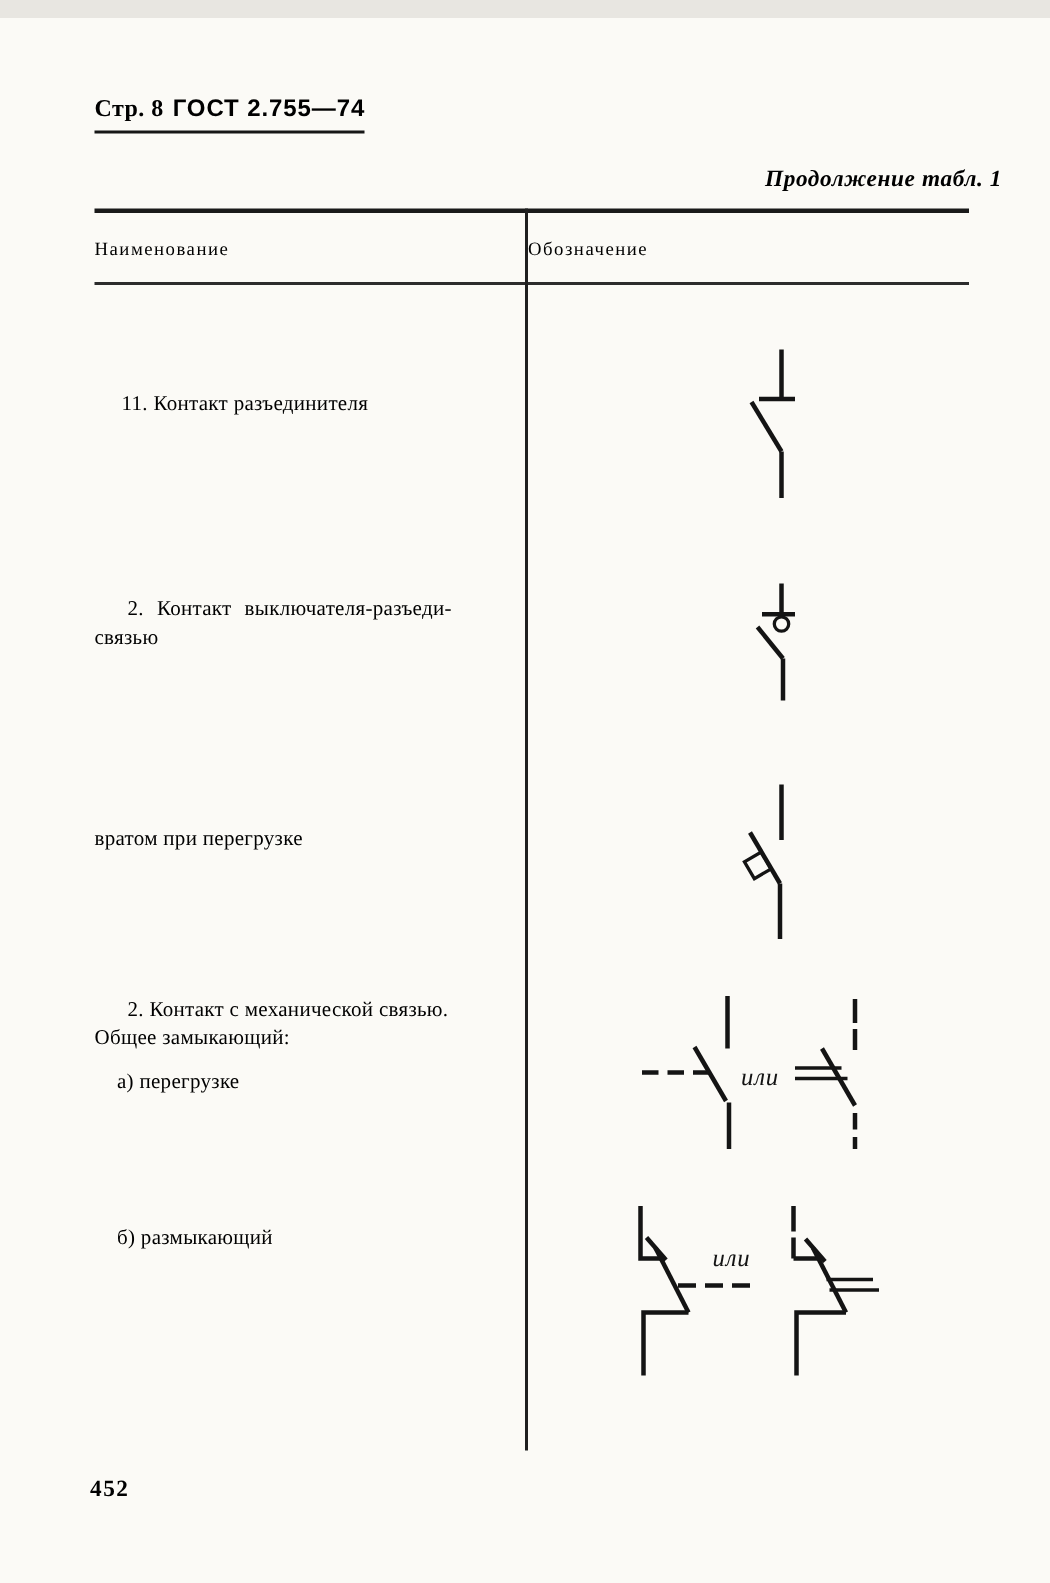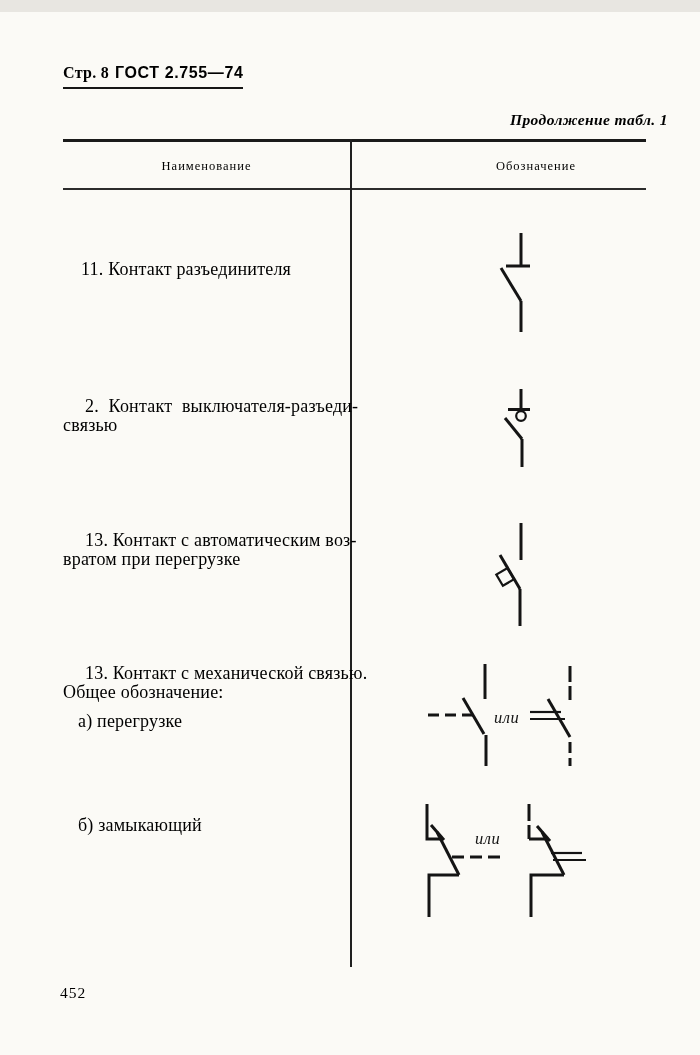--- a/index.html
+++ b/index.html
@@ -35,35 +35,35 @@
     font-weight:bold;
   }
   
   .rule-top{left:63px;top:127px;width:583px;height:3.4px;background:#1a1a1a;}
   .rule-head{left:63px;top:176px;width:583px;height:2px;background:#2c2c2c;}
   .v-divider{left:350px;top:127px;width:1.8px;height:828px;background:#1f1f1f;}
   .col-head{
     top:147px;
     font-size:12.5px;
     letter-spacing:1px;
-    text-align:center;
+    text-align:left;
   }
   .col-head.left{left:63px;width:287px;}
-  .col-head.right{left:352px;width:280px;padding-left:44px;}
+  .col-head.right{left:352px;width:280px;}
   
   .row-line{
-    font-size:18px;
+    font-size:14px;
     line-height:19px;
     white-space:nowrap;
     letter-spacing:.2px;
   }
   .ws{word-spacing:5px;}
   .page-number{
     left:60px;top:972px;
-    font-size:15.5px;font-weight:normal;
+    font-size:15.5px;font-weight:bold;
     letter-spacing:1px;
   }
   
   svg.sym{display:block;overflow:visible;}
   svg.sym line, svg.sym polyline, svg.sym polygon, svg.sym circle{
     stroke:#141414;fill:none;stroke-width:3;
   }
   svg.sym .thin{stroke-width:2.2;}
   svg.sym text{
     fill:#141414;stroke:none;
@@ -101,49 +101,48 @@
   <div class="abs row-line ws" style="left:85px;top:385px;">2. Контакт выключателя-разъеди-</div>
   <div class="abs row-line" style="left:63px;top:404px;">связью</div>
   <svg class="abs sym" style="left:495px;top:374px;" width="45" height="85" viewBox="0 0 45 85">
     <line x1="26" y1="3" x2="26" y2="22"></line>
     <line x1="13" y1="23.5" x2="35" y2="23.5"></line>
     <circle cx="26" cy="30" r="4.8" class="thin"></circle>
     <line x1="10" y1="32" x2="27" y2="53"></line>
     <line x1="27" y1="53" x2="27" y2="81"></line>
   </svg>
 
-  <div class="abs row-line" style="left:85px;top:519px;">13. Контакт с автоматическим воз-</div>
   <div class="abs row-line" style="left:63px;top:538px;">вратом при перегрузке</div>
   <svg class="abs sym" style="left:492px;top:508px;" width="46" height="110" viewBox="0 0 46 110">
     <line x1="29" y1="3" x2="29" y2="40"></line>
     <line x1="8" y1="35" x2="28" y2="69"></line>
     <polygon points="15.5,48 22.1,59.2 10.9,65.8 4.3,54.6" class="thin"></polygon>
     <line x1="28" y1="69" x2="28" y2="106"></line>
   </svg>
 
-  <div class="abs row-line" style="left:85px;top:652px;">13. Контакт с механической связью.</div>
-  <div class="abs row-line" style="left:63px;top:671px;">Общее обозначение:</div>
+  <div class="abs row-line" style="left:85px;top:652px;">2. Контакт с механической связью.</div>
+  <div class="abs row-line" style="left:63px;top:671px;">Общее замыкающий:</div>
   <div class="abs row-line" style="left:78px;top:700px;">а) перегрузке</div>
 
   <svg class="abs sym" style="left:425px;top:648px;" width="160" height="110" viewBox="0 0 160 110">
 
     <line x1="60" y1="4" x2="60" y2="39"></line>
     <line x1="38" y1="38" x2="59" y2="74"></line>
     <line x1="3" y1="55" x2="48" y2="55" stroke-dasharray="11 6"></line>
     <line x1="61" y1="75" x2="61" y2="106"></line>
     <text x="69" y="63">или</text>
 
     <line x1="145" y1="6" x2="145" y2="40" stroke-dasharray="16 4"></line>
     <line x1="123" y1="39" x2="145" y2="77"></line>
     <line x1="105" y1="52" x2="136" y2="52" class="thin"></line>
     <line x1="105" y1="59" x2="140" y2="59" class="thin"></line>
     <line x1="145" y1="82" x2="145" y2="106" stroke-dasharray="11 5"></line>
   </svg>
 
-  <div class="abs row-line" style="left:78px;top:804px;">б) замыкающий</div>
+  <div class="abs row-line" style="left:78px;top:804px;">б) размыкающий</div>
 
   <svg class="abs sym" style="left:420px;top:788px;" width="168" height="120" viewBox="0 0 168 120">
 
     <polyline points="7,4 7,39 21,39"></polyline>
     <line x1="11" y1="25" x2="24" y2="40"></line>
     <line x1="17" y1="32" x2="39" y2="75"></line>
     <line x1="32" y1="57" x2="85" y2="57" stroke-dasharray="12 6"></line>
     <polyline points="39,75 9,75 9,117"></polyline>
     <text x="55" y="44">или</text>
 

